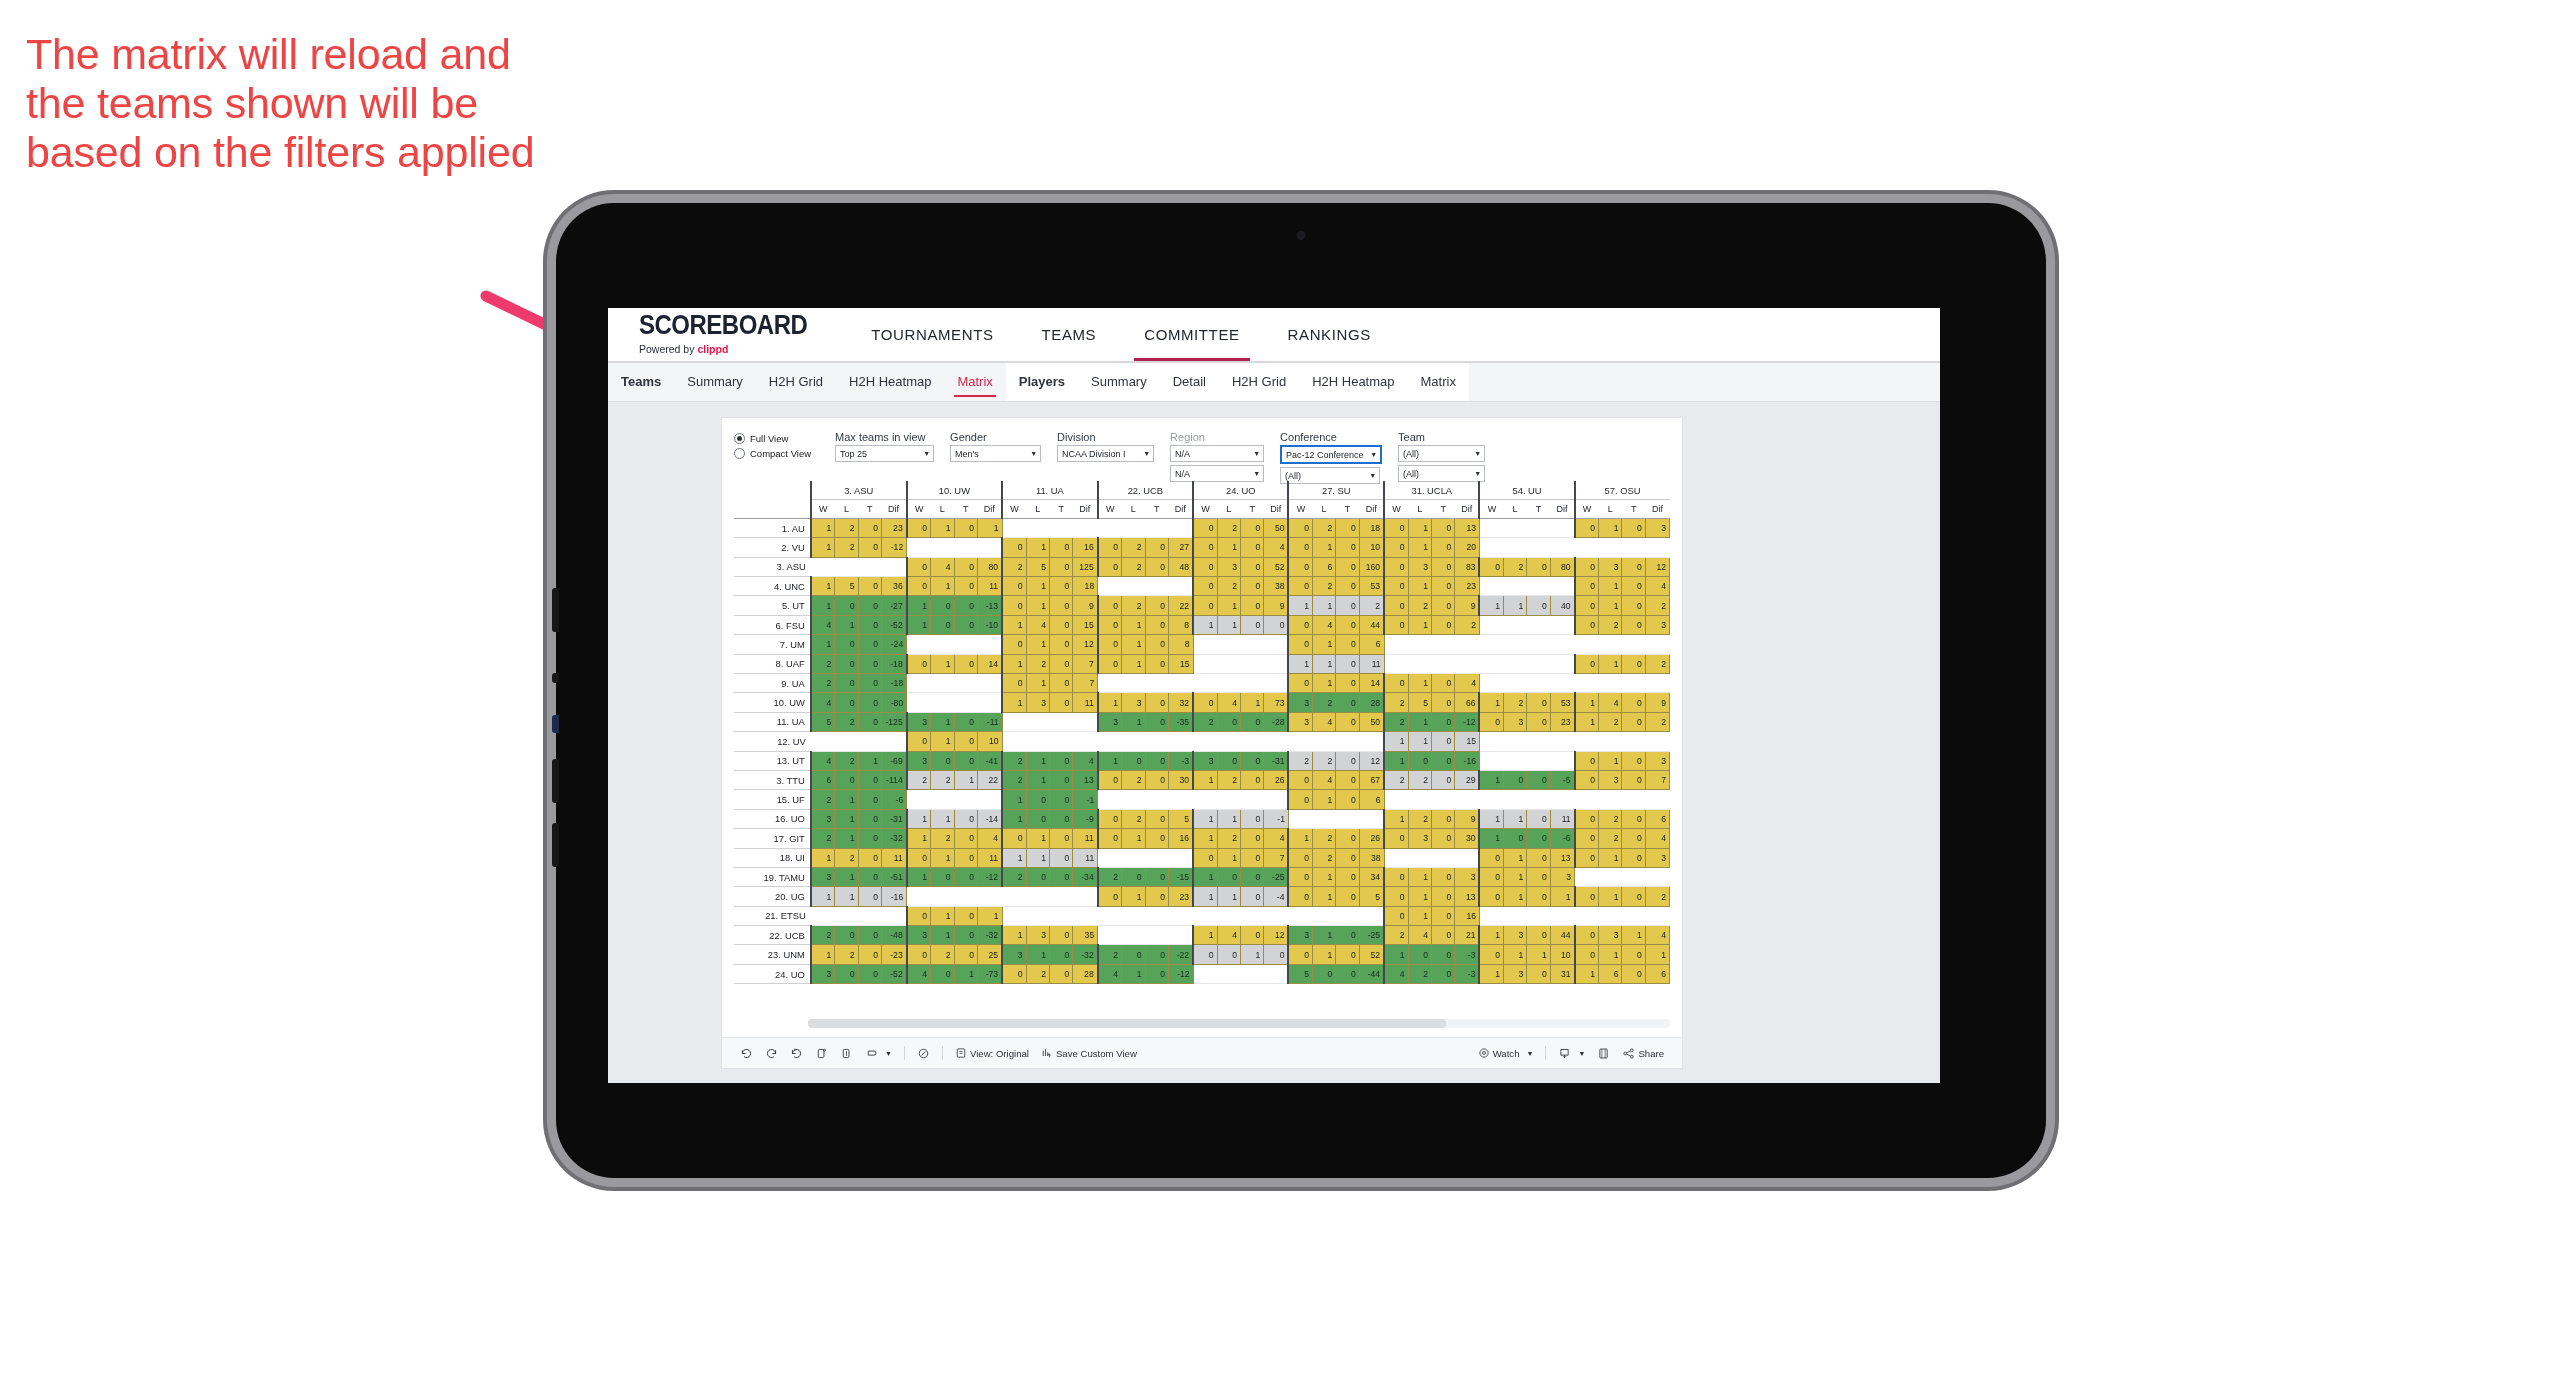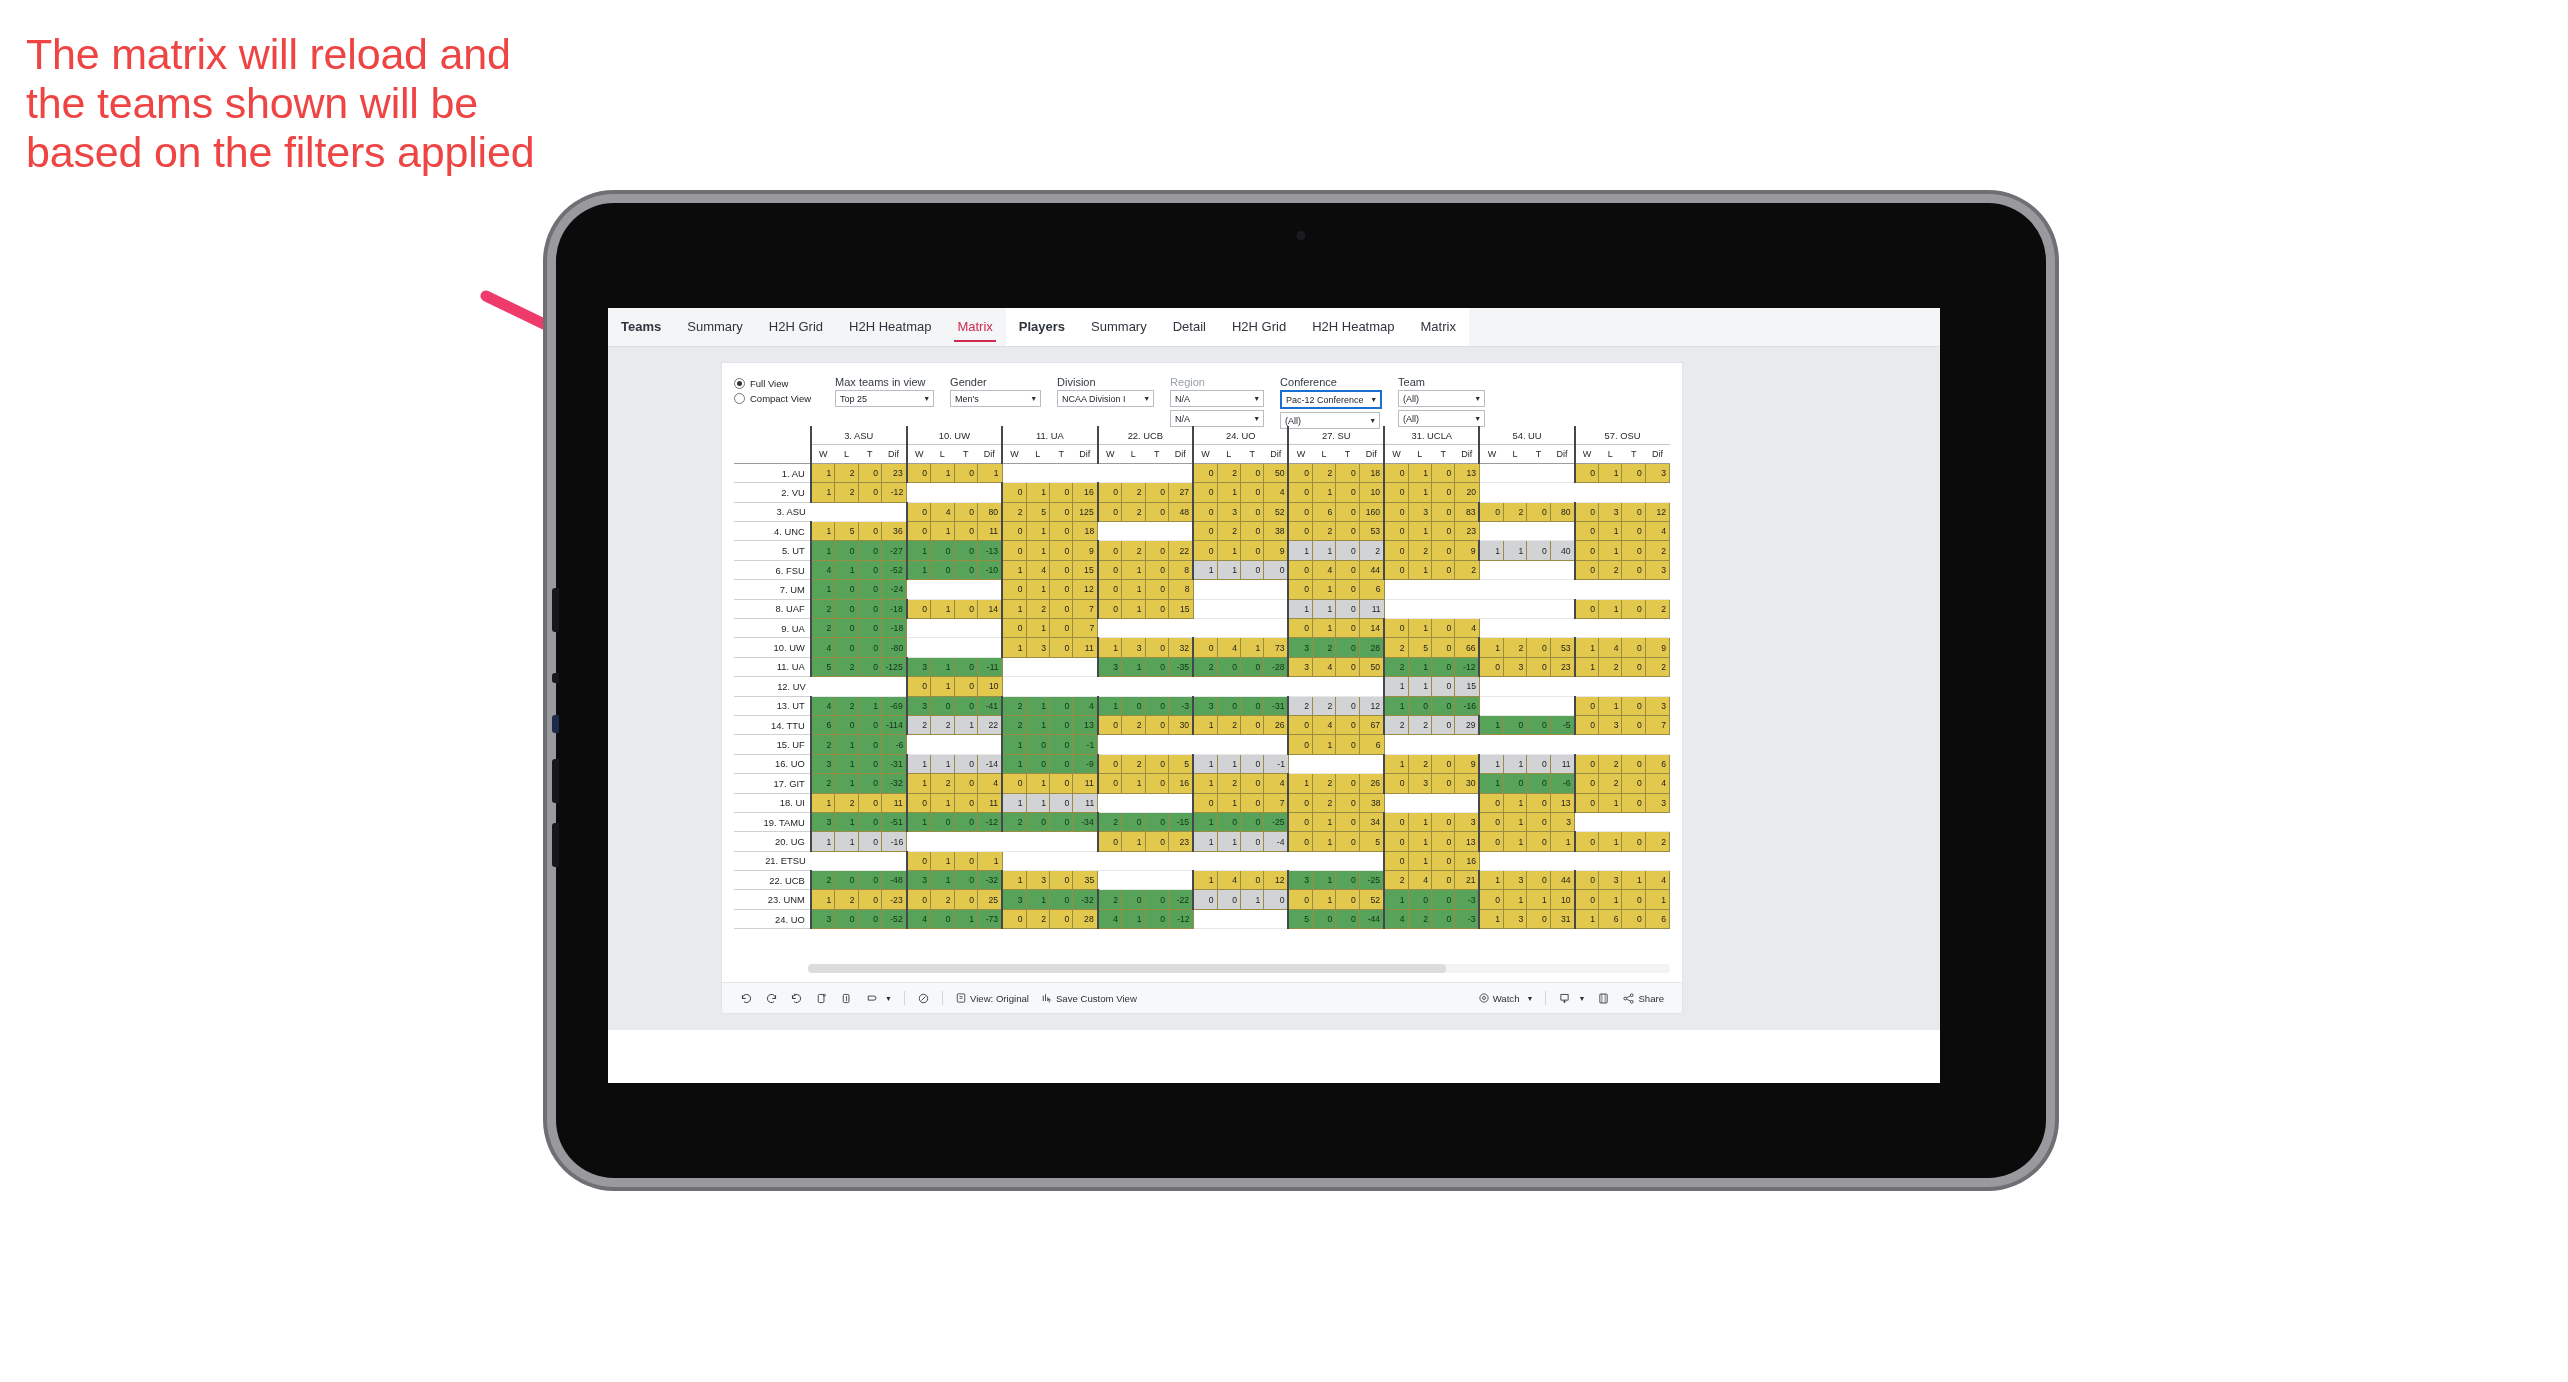--- a/index.html
+++ b/index.html
@@ -129,20 +129,32 @@
 <div class="tablet">
   <div class="cam"></div>
   <div class="side-btn sb1"></div>
   <div class="side-btn sb2"></div>
   <div class="side-btn sb3"></div>
   <div class="side-btn sb4"></div>
   <div class="side-btn sb5"></div>
 
   <div class="tablet-inner">
 
+    <div class="app-header">
+      <div class="logo-wrap">
+        <div class="logo-main">SCOREBOARD</div>
+        <div class="logo-sub"><span>Powered by </span><b>clippd</b></div>
+      </div>
+      <div class="topnav">
+        <div class="topnav-item">TOURNAMENTS</div>
+        <div class="topnav-item">TEAMS</div>
+        <div class="topnav-item active">COMMITTEE</div>
+        <div class="topnav-item">RANKINGS</div>
+      </div>
+    </div>
 
     <div class="subnav">
       <div class="subgroup">
         <span class="subnav-item bold">Teams</span>
         <span class="subnav-item">Summary</span>
         <span class="subnav-item">H2H Grid</span>
         <span class="subnav-item">H2H Heatmap</span>
         <span class="subnav-item active">Matrix</span>
       </div>
       <div class="subgroup white">
@@ -788,21 +800,21 @@
                   <td class="c e sepL"></td>
                   <td class="c e"></td>
                   <td class="c e"></td>
                   <td class="c e"></td>
                   <td class="c y sepL">0</td>
                   <td class="c y">1</td>
                   <td class="c y">0</td>
                   <td class="c y">3</td>
                 </tr>
                 <tr>
-                  <td class="rowlabel">14. TTU</td>
+                  <td class="rowlabel">3. TTU</td>
                   <td class="c g sepL">6</td>
                   <td class="c g">0</td>
                   <td class="c g">0</td>
                   <td class="c g">-114</td>
                   <td class="c n sepL">2</td>
                   <td class="c n">2</td>
                   <td class="c n">1</td>
                   <td class="c n">22</td>
                   <td class="c g sepL">2</td>
                   <td class="c g">1</td>

